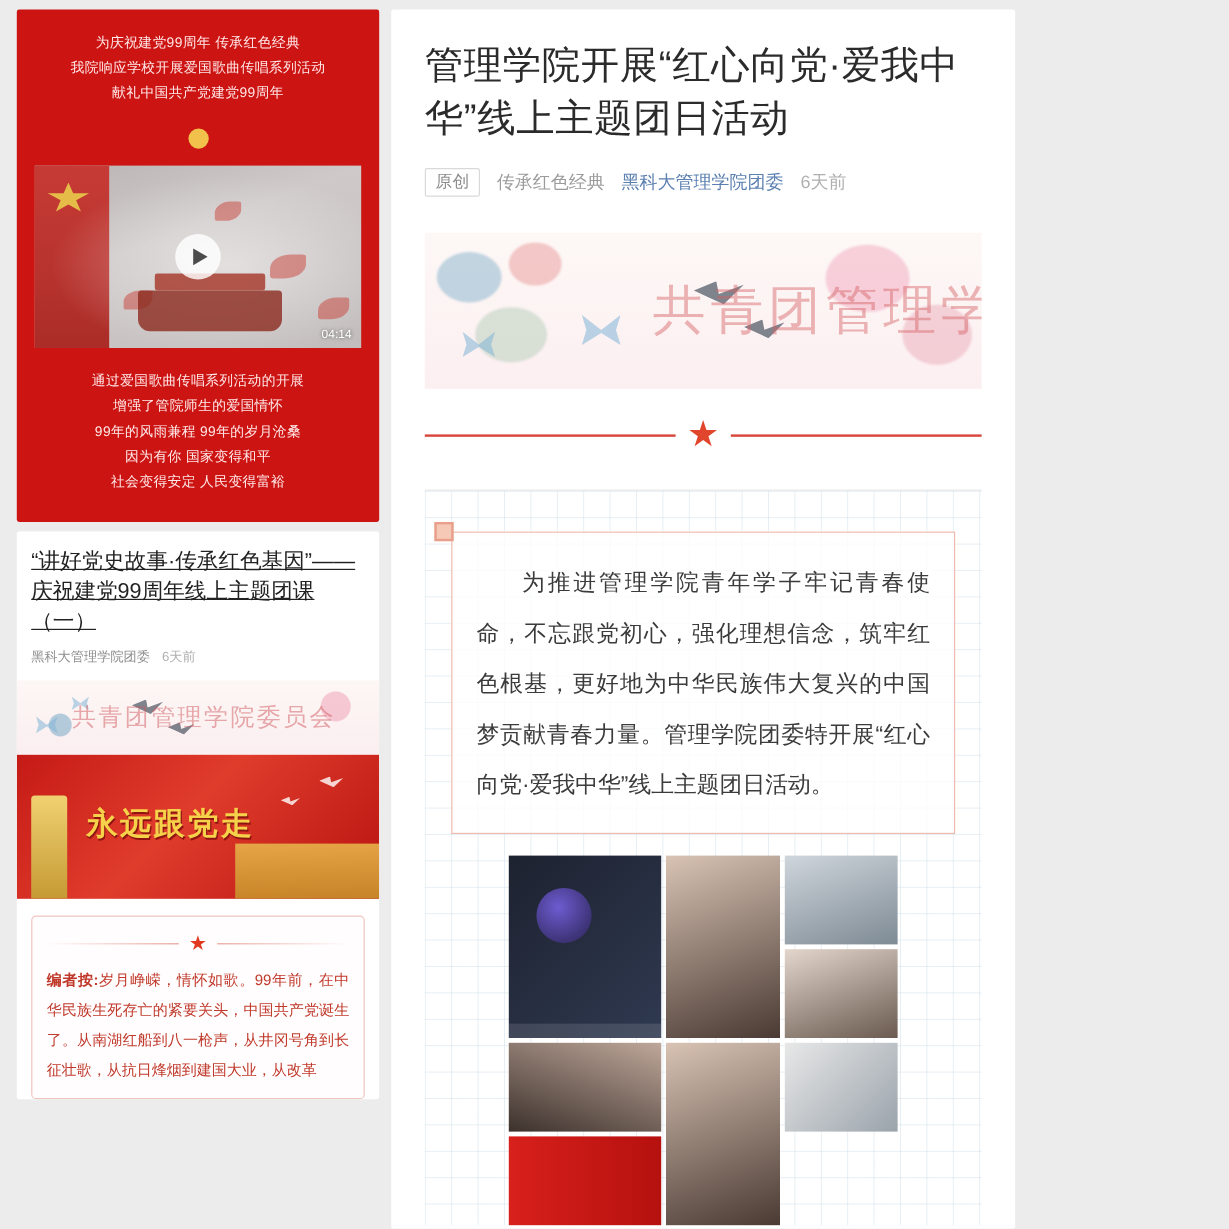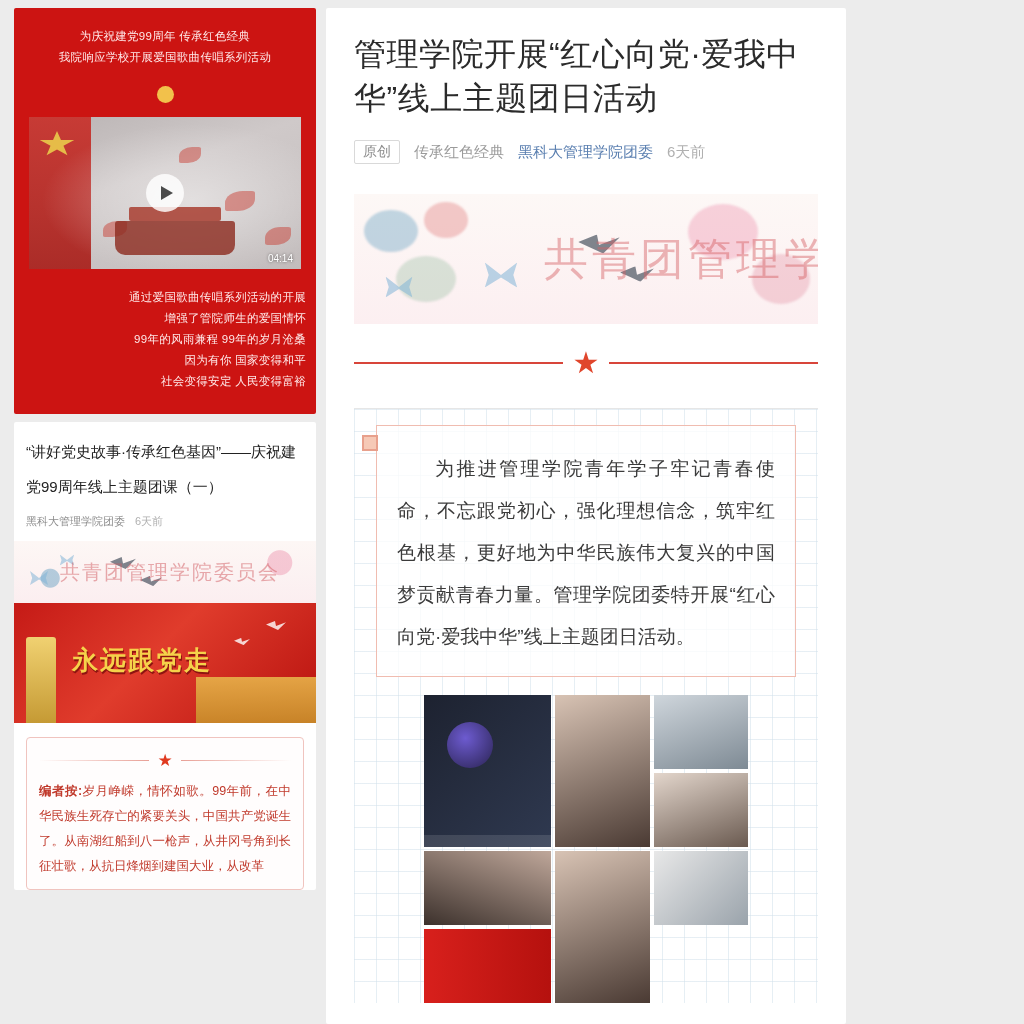--- a/index.html
+++ b/index.html
@@ -112,29 +112,30 @@
     border-bottom: 7px solid transparent;
     margin-left: 3px;
   }
   .video-time {
     position: absolute;
     right: 8px; bottom: 5px;
     font-size: 10px;
     color: #ffffff;
     text-shadow: 0 0 3px rgba(0,0,0,.6);
   }
-  .poster-bottom { margin-top: 18px; text-align: right; }
+  .poster-bottom { margin-top: 18px; }
 
   
   .art-card { padding: 12px 12px 0 12px; }
   .art-title {
-    font-size: 15px;
-    line-height: 35px;
+    font-size: 18px;
+    line-height: 25px;
     color: #222222;
     font-weight: 400;
+    text-decoration: underline;
   }
   .art-meta {
     margin-top: 10px;
     font-size: 11px;
     color: #9a9a9a;
     display: flex;
     gap: 10px;
     align-items: center;
   }
   .art-meta .author { color: #8d8d8d; }
@@ -292,20 +293,21 @@
     align-items: center;
     gap: 10px;
     padding-bottom: 4px;
   }
   .md-line { flex: 1; height: 2px; background: #d8453a; }
   .md-star { font-size: 30px; color: #e0462c; line-height: 30px; }
 
   .grid-panel {
     margin-top: 26px;
     border-top: 1px solid #e6e6e6;
+    padding-top: 18px;
     background-image:
       linear-gradient(rgba(210,225,235,.55) 1px, transparent 1px),
       linear-gradient(90deg, rgba(210,225,235,.55) 1px, transparent 1px);
     background-size: 22px 22px;
     position: relative;
   }
   .corner-sq {
     position: absolute;
     left: 8px; top: 26px;
     width: 16px; height: 16px;
@@ -355,20 +357,21 @@
 </head>
 <body>
 
 <div class="page">
 
   <div class="left-col">
 
     <div class="card poster">
       <div class="poster-line">为庆祝建党99周年 传承红色经典</div>
       <div class="poster-line">我院响应学校开展爱国歌曲传唱系列活动</div>
+      <div class="poster-line">献礼中国共产党建党99周年</div>
 
       <div class="poster-dot"></div>
 
       <div class="video-box">
         <div class="vb-redband"></div>
         <div class="vb-flag"></div>
         <div class="vb-haze"></div>
         <div class="vb-petal" style="left:150px;top:30px;width:22px;height:16px;"></div>
         <div class="vb-petal" style="left:196px;top:74px;width:30px;height:20px;"></div>
         <div class="vb-petal" style="left:236px;top:110px;width:26px;height:18px;"></div>

